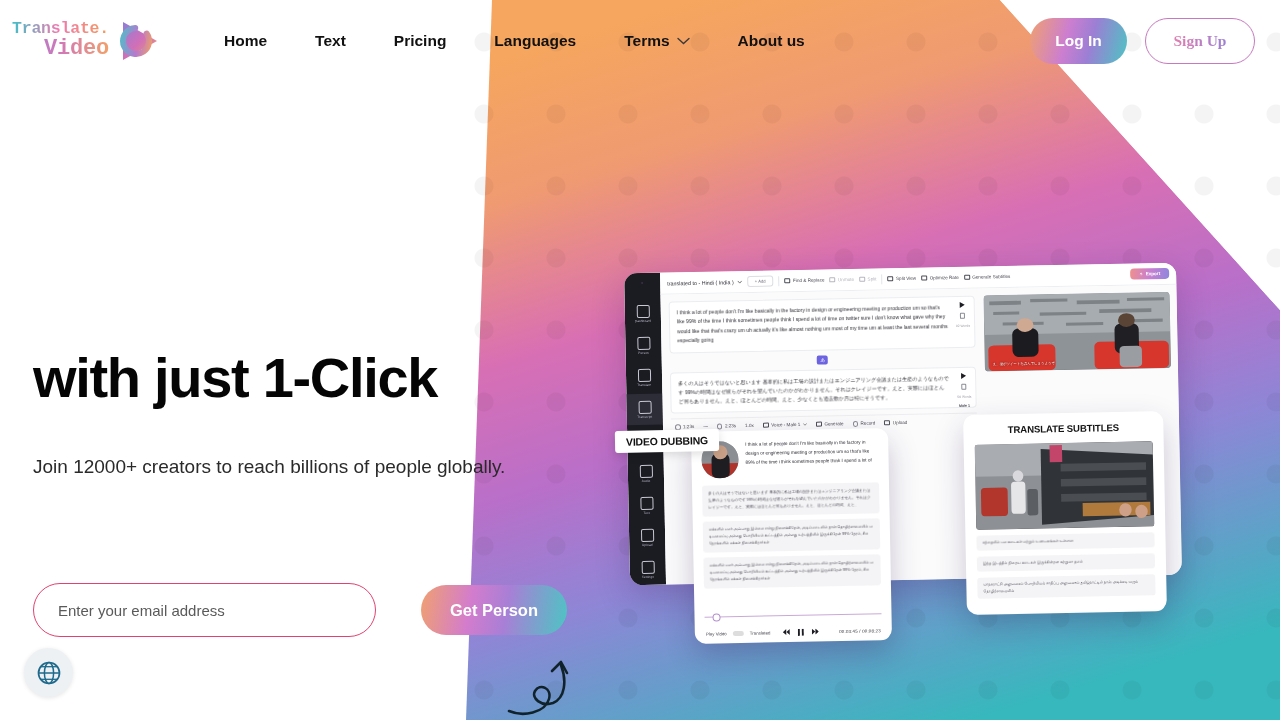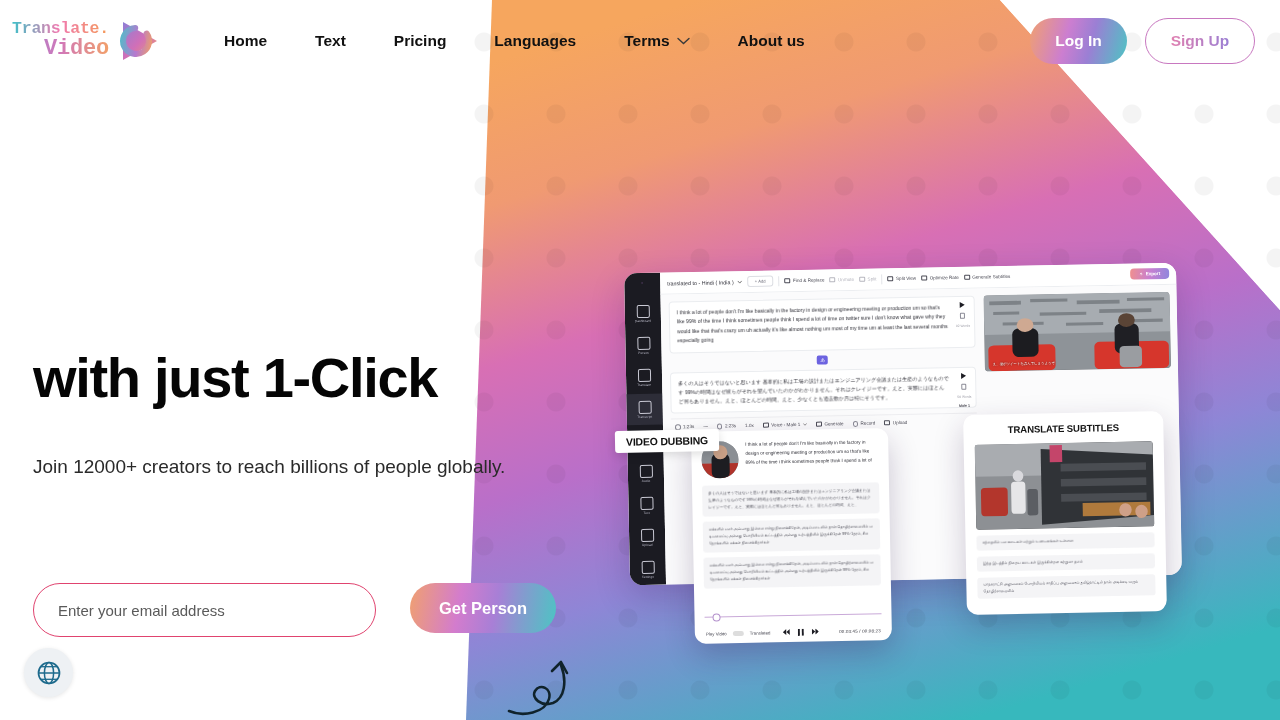--- a/index.html
+++ b/index.html
@@ -50,38 +50,38 @@
 
   .auth { margin-left:auto; display:flex; align-items:center; gap:18px; margin-right:25px; }
   .btn-login {
     width:97px; height:46px; border-radius:26px; border:none; cursor:pointer;
     color:#fff; font-size:15.5px; font-weight:bold; font-family:inherit;
     background:linear-gradient(105deg,#f0a070 0%,#cc7ed0 38%,#9b7fd4 62%,#4cc5c3 100%);
   }
   .btn-signup {
     width:110px; height:46px; border-radius:26px; cursor:pointer;
     background:#fff; border:1.6px solid #c878c0;
-    font-size:15.5px; font-weight:bold; font-family:Liberation Sans, sans-serif;
+    font-size:15.5px; font-weight:bold; font-family:Liberation Serif, serif;
   }
   .btn-signup span {
     background:linear-gradient(90deg,#e07fb0 0%,#9b7fd4 100%);
     -webkit-background-clip:text; background-clip:text; color:transparent;
   }
 
   
   .hero { position:absolute; left:33px; top:262px; width:520px; z-index:30; }
   .hero h1 {
     font-size:56px; line-height:1.38; font-weight:bold; color:#050505;
     letter-spacing:-1.3px;
   }
   .hero p {
     margin-top:36px; font-size:19px; line-height:1.47; color:#2a2a2a; max-width:490px;
   }
 
-  .cta { position:absolute; left:33px; top:583px; display:flex; align-items:flex-start; z-index:30; }
+  .cta { position:absolute; left:33px; top:583px; display:flex; align-items:center; z-index:30;gap:11px; }
   .email-box {
     width:343px; height:54px; border-radius:28px; border:1.7px solid #e0436f;
     background:#fff; padding:0 24px; font-size:15px; color:#555;
     font-family:inherit; outline:none;
   }
   .email-box::placeholder { color:#5a5a5a; }
   .btn-start {
     margin-left:34px; width:146px; height:50px; border-radius:26px; border:none;
     cursor:pointer; color:#fff; font-size:16.5px; font-weight:bold; font-family:inherit;
     background:linear-gradient(100deg,#f0a070 0%,#d37ccd 34%,#a87fd6 58%,#4cc5c3 100%);

